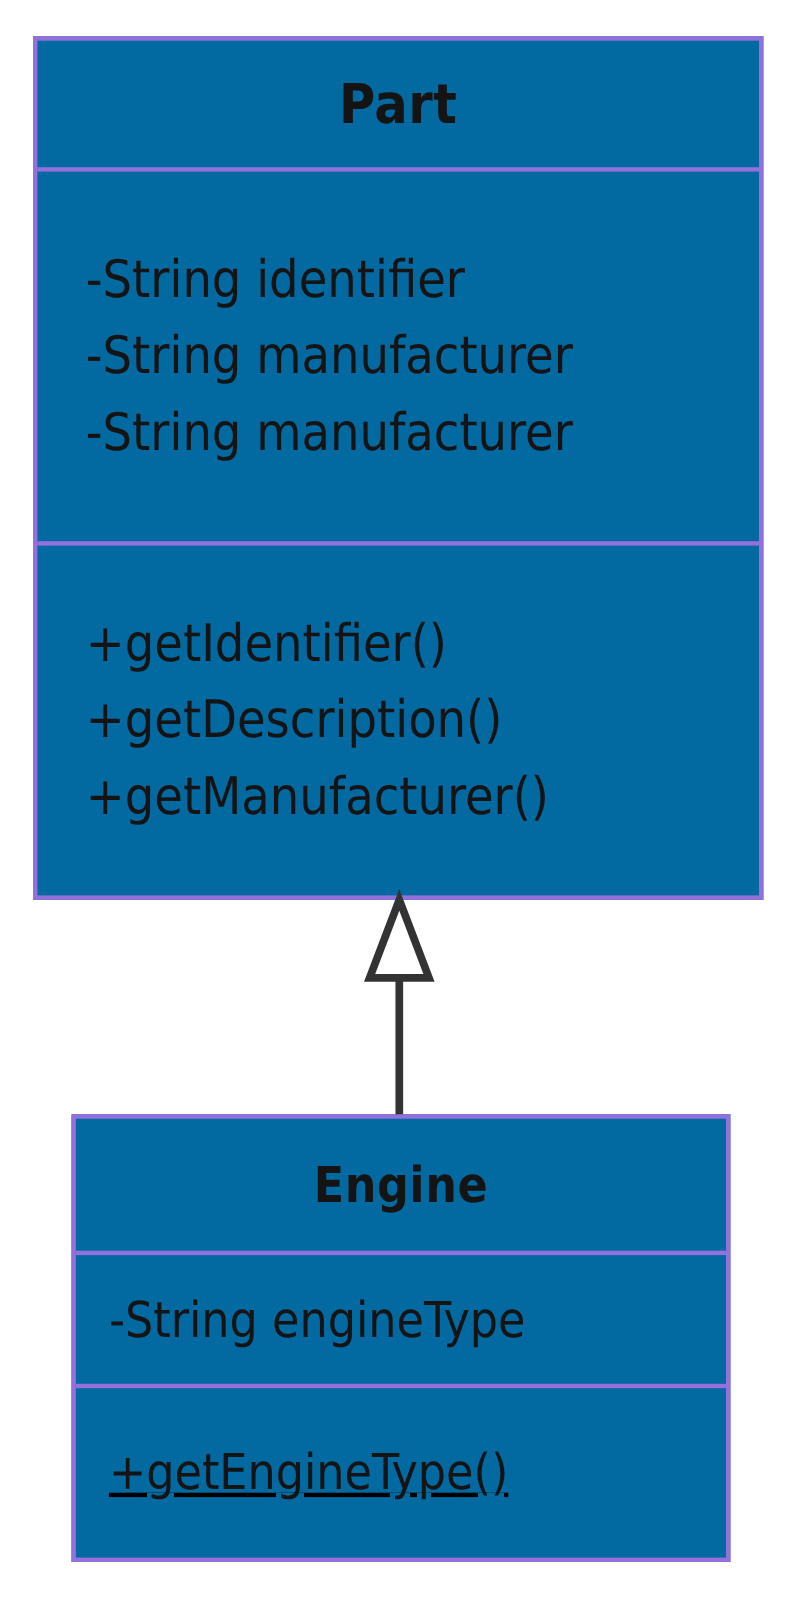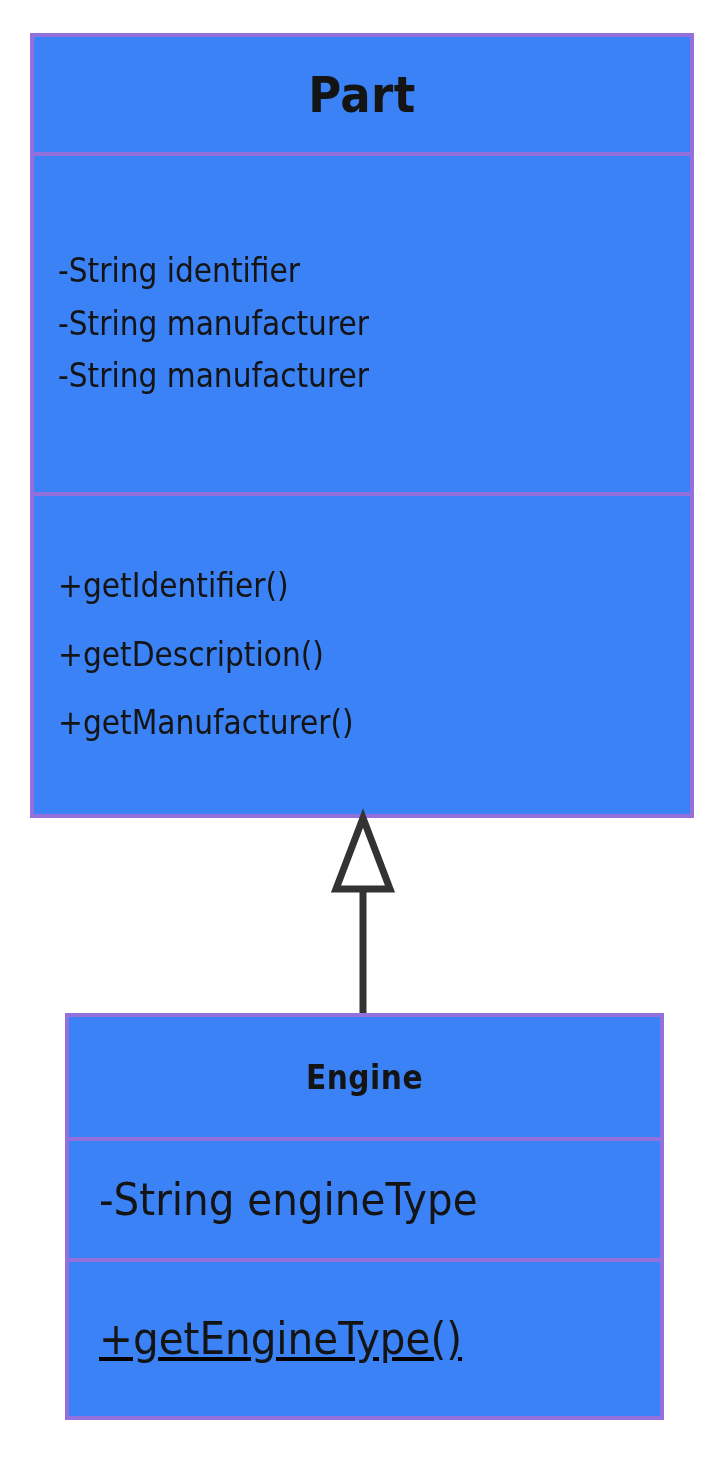--- a/index.html
+++ b/index.html
@@ -20,21 +20,21 @@
     position: absolute;
     left: 0; top: 0;
     width: 720px;
     height: 1464px;
   }
 
   
   .uml-class {
     position: absolute;
     box-sizing: border-box;
-    background: #3b82f6;
+    background: #0369a1;
     border: 4px solid #9370DB;
     display: flex;
     flex-direction: column;
   }
 
   .uml-compartment {
     box-sizing: border-box;
     display: flex;
     flex-direction: column;
     justify-content: center;
@@ -60,31 +60,31 @@
   
   #class-part {
     left: 30px;
     top: 33px;
     width: 664px;
     height: 785px;
   }
   #class-part .uml-class-name { font-size: 50px; }
   #class-part .comp-name       { height: 115px; }
   #class-part .comp-attrs      { height: 340px; padding: 0 0 0 24px; gap: 14px; }
-  #class-part .comp-methods    { flex: 1 1 auto;  padding: 0 0 0 24px; gap: 30px; }
-  #class-part .uml-member      { font-size: 33px; }
+  #class-part .comp-methods    { flex: 1 1 auto;  padding: 0 0 0 24px; gap: 14px; }
+  #class-part .uml-member      { font-size: 47px; margin-left: 20px; }
 
   
   #class-engine {
     left: 65px;
     top: 1013px;
     width: 599px;
     height: 407px;
   }
-  #class-engine .uml-class-name { font-size: 33px; }
+  #class-engine .uml-class-name { font-size: 45px; }
   #class-engine .comp-name      { height: 120px; }
   #class-engine .comp-attrs     { height: 121px; padding: 0 0 0 30px; }
   #class-engine .comp-methods   { flex: 1 1 auto;  padding: 0 0 0 30px; text-decoration: underline; }
   #class-engine .uml-member     { font-size: 45px; }
 
   
   #generalization-connector {
     position: absolute;
     left: 0; top: 0;
     width: 720px;

